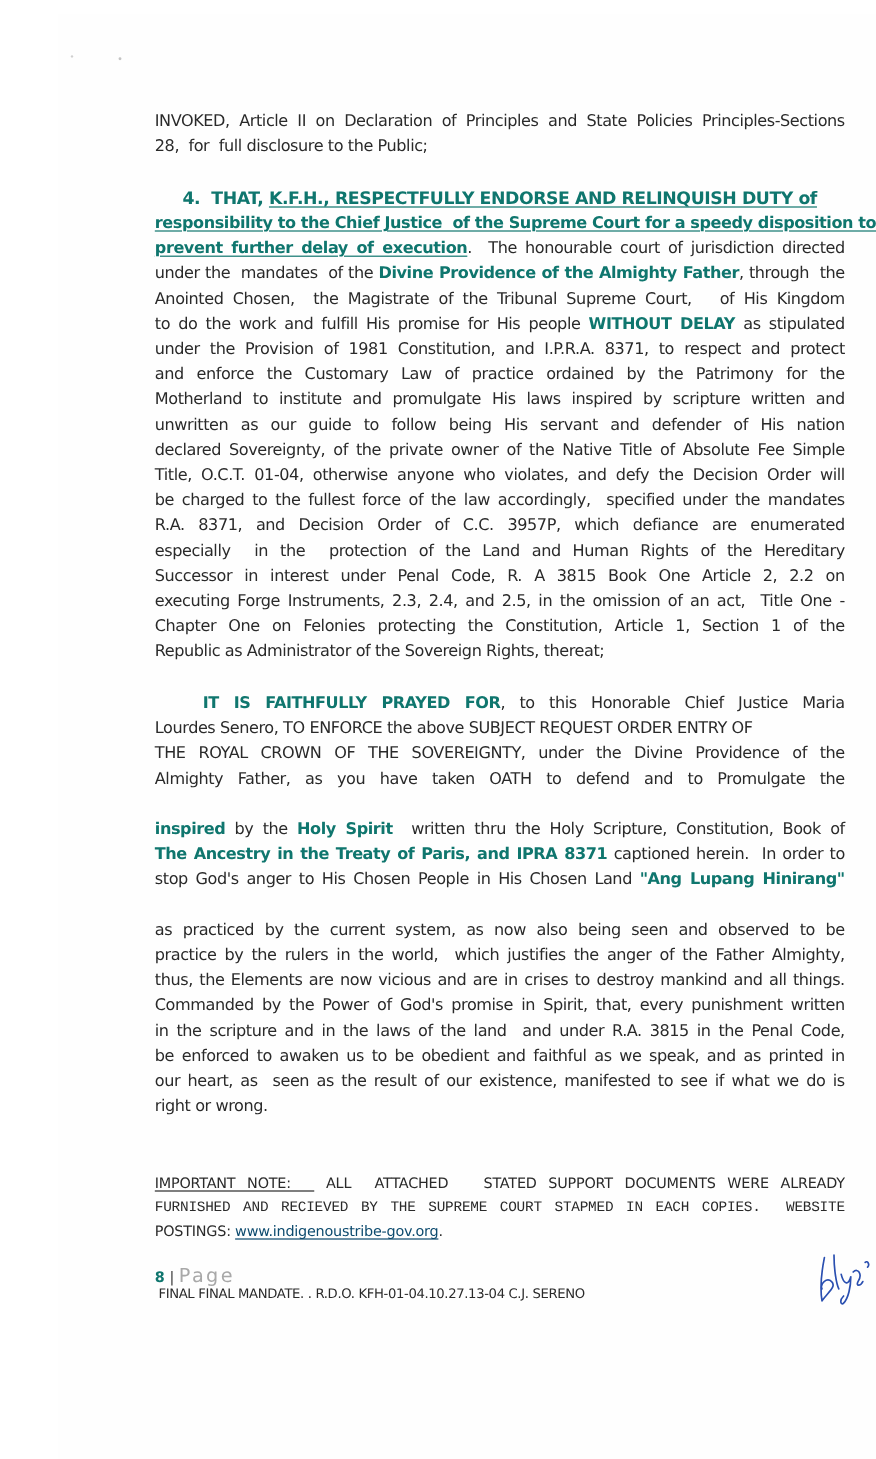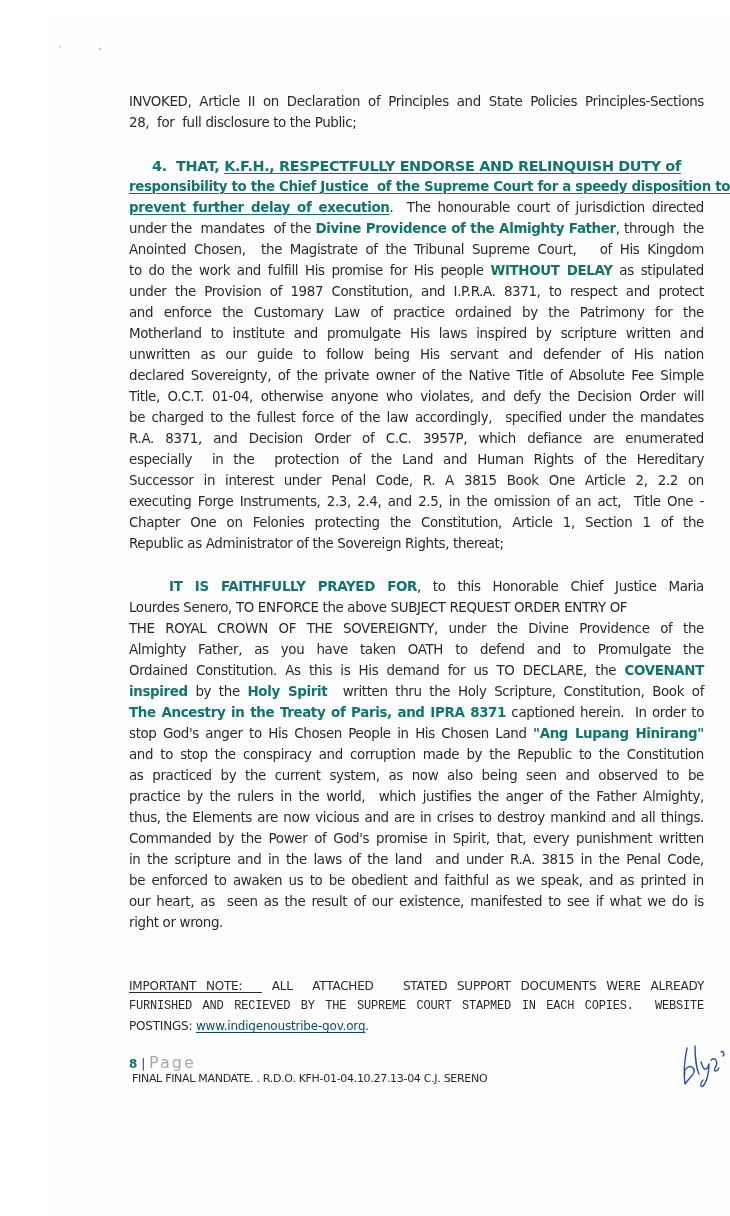--- a/index.html
+++ b/index.html
@@ -49,43 +49,41 @@
   <div class="txt ln" style="top:80px;"><span>INVOKED, Article II on Declaration of Principles and State Policies Principles-Sections</span></div>
   <div class="txt ln last" style="top:101px;"><span>28,  for  full disclosure to the Public;</span></div>
 
   <div class="txt ln last" style="top:144px; left:104px; width:552px; font-size:14.4px;"><span class="b">4.  THAT, </span><span class="b u">K.F.H., RESPECTFULLY ENDORSE AND RELINQUISH DUTY of</span></div>
   <div class="txt ln" style="top:165px;"><span class="b u">responsibility to the Chief Justice  of the Supreme Court for a speedy disposition to</span></div>
   <div class="txt ln" style="top:186px;"><span class="b u">prevent further delay of execution</span><span>.  The honourable court of jurisdiction directed</span></div>
 
   <div class="txt ln" style="top:207px;"><span>under the  mandates  of the </span><span class="b">Divine Providence of the Almighty Father</span><span>, through  the</span></div>
   <div class="txt ln" style="top:228px;"><span>Anointed Chosen,  the Magistrate of the Tribunal Supreme Court,   of His Kingdom</span></div>
   <div class="txt ln" style="top:249px;"><span>to do the work and fulfill His promise for His people </span><span class="b">WITHOUT DELAY</span><span> as stipulated</span></div>
-  <div class="txt ln" style="top:270px;"><span>under the Provision of 1987 Constitution, and I.P.R.A. 8371, to respect and protect</span></div>
+  <div class="txt ln" style="top:270px;"><span>under the Provision of 1981 Constitution, and I.P.R.A. 8371, to respect and protect</span></div>
   <div class="txt ln" style="top:291px;"><span>and enforce the Customary Law of practice ordained by the Patrimony for the</span></div>
   <div class="txt ln" style="top:312px;"><span>Motherland to institute and promulgate His laws inspired by scripture written and</span></div>
   <div class="txt ln" style="top:333px;"><span>unwritten as our guide to follow being His servant and defender of His nation</span></div>
   <div class="txt ln" style="top:354px;"><span>declared Sovereignty, of the private owner of the Native Title of Absolute Fee Simple</span></div>
   <div class="txt ln" style="top:375px;"><span>Title, O.C.T. 01-04, otherwise anyone who violates, and defy the Decision Order will</span></div>
   <div class="txt ln" style="top:396px;"><span>be charged to the fullest force of the law accordingly,  specified under the mandates</span></div>
   <div class="txt ln" style="top:417px;"><span>R.A. 8371, and Decision Order of C.C. 3957P, which defiance are enumerated</span></div>
   <div class="txt ln" style="top:438px;"><span>especially  in the  protection of the Land and Human Rights of the Hereditary</span></div>
   <div class="txt ln" style="top:459px;"><span>Successor in interest under Penal Code, R. A 3815 Book One Article 2, 2.2 on</span></div>
   <div class="txt ln" style="top:480px;"><span>executing Forge Instruments, 2.3, 2.4, and 2.5, in the omission of an act,  Title One -</span></div>
   <div class="txt ln" style="top:501px;"><span>Chapter One on Felonies protecting the Constitution, Article 1, Section 1 of the</span></div>
   <div class="txt ln last" style="top:522px;"><span>Republic as Administrator of the Sovereign Rights, thereat;</span></div>
 
   <div class="txt ln" style="top:565px; left:121px; width:535px;"><span class="b">IT IS FAITHFULLY PRAYED FOR</span><span>, to this Honorable Chief Justice Maria</span></div>
   <div class="txt ln last" style="top:586px;"><span>Lourdes Senero, TO ENFORCE the above SUBJECT REQUEST ORDER ENTRY OF</span></div>
   <div class="txt ln" style="top:607px;"><span>THE ROYAL CROWN OF THE SOVEREIGNTY, under the Divine Providence of the</span></div>
   <div class="txt ln" style="top:628px;"><span>Almighty Father, as you have taken OATH to defend and to Promulgate the</span></div>
-  <div class="txt ln" style="top:649px;"><span>Ordained Constitution. As this is His demand for us TO DECLARE, the </span><span class="b">COVENANT</span></div>
   <div class="txt ln" style="top:670px;"><span class="b">inspired</span><span> by the </span><span class="b">Holy Spirit</span><span>  written thru the Holy Scripture, Constitution, Book of</span></div>
   <div class="txt ln" style="top:691px;"><span class="b">The Ancestry in the Treaty of Paris, and IPRA 8371</span><span> captioned herein.  In order to</span></div>
   <div class="txt ln" style="top:712px;"><span>stop God's anger to His Chosen People in His Chosen Land </span><span class="b">"Ang Lupang Hinirang"</span></div>
-  <div class="txt ln" style="top:733px;"><span>and to stop the conspiracy and corruption made by the Republic to the Constitution</span></div>
   <div class="txt ln" style="top:754px;"><span>as practiced by the current system, as now also being seen and observed to be</span></div>
   <div class="txt ln" style="top:775px;"><span>practice by the rulers in the world,  which justifies the anger of the Father Almighty,</span></div>
   <div class="txt ln" style="top:796px;"><span>thus, the Elements are now vicious and are in crises to destroy mankind and all things.</span></div>
   <div class="txt ln" style="top:817px;"><span>Commanded by the Power of God's promise in Spirit, that, every punishment written</span></div>
   <div class="txt ln" style="top:838px;"><span>in the scripture and in the laws of the land  and under R.A. 3815 in the Penal Code,</span></div>
   <div class="txt ln" style="top:859px;"><span>be enforced to awaken us to be obedient and faithful as we speak, and as printed in</span></div>
   <div class="txt ln" style="top:880px;"><span>our heart, as  seen as the result of our existence, manifested to see if what we do is</span></div>
   <div class="txt ln last" style="top:901px;"><span>right or wrong.</span></div>
 
   <div class="txt ln note" style="top:964px;"><span class="u">IMPORTANT NOTE:  </span><span> ALL  ATTACHED   STATED SUPPORT DOCUMENTS WERE ALREADY</span></div>

